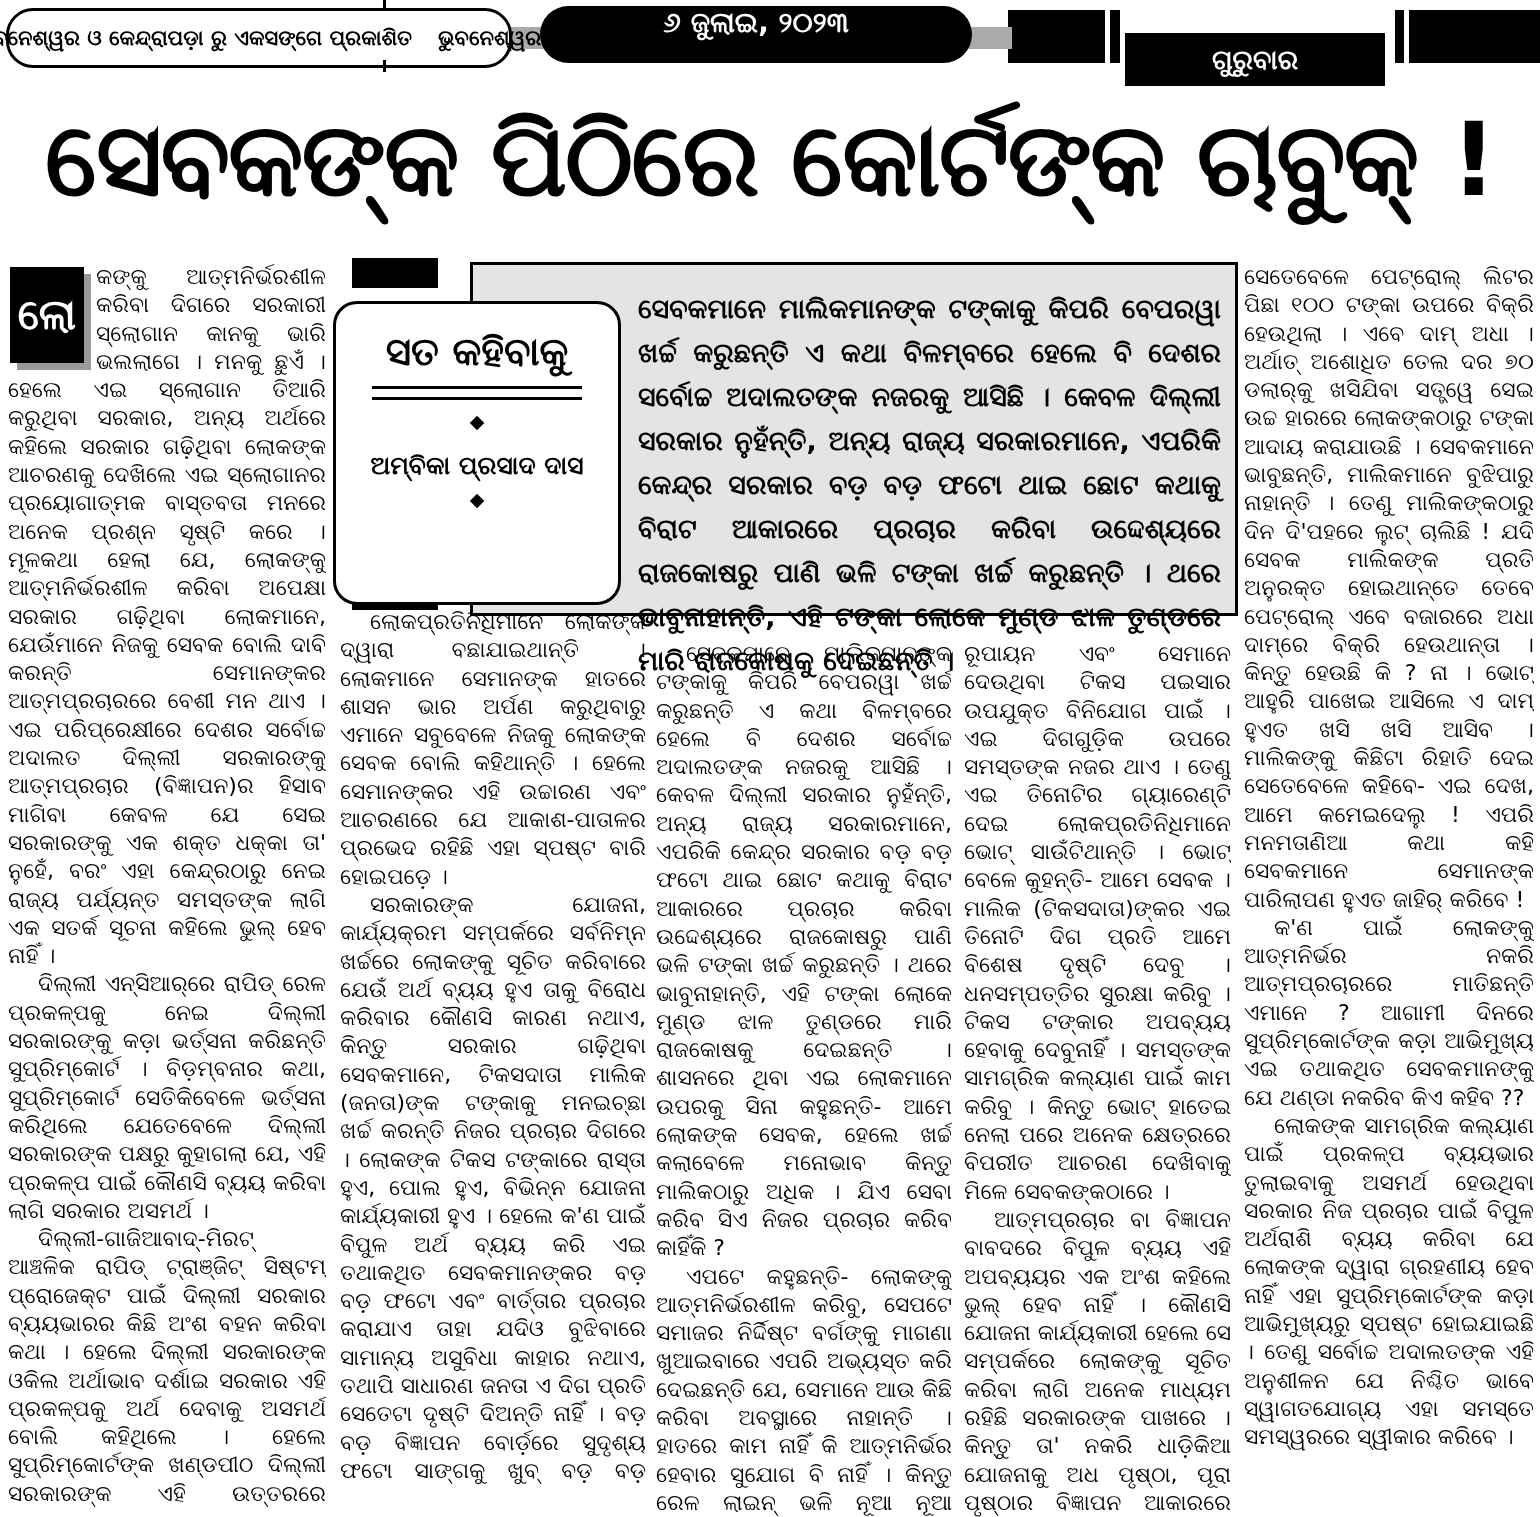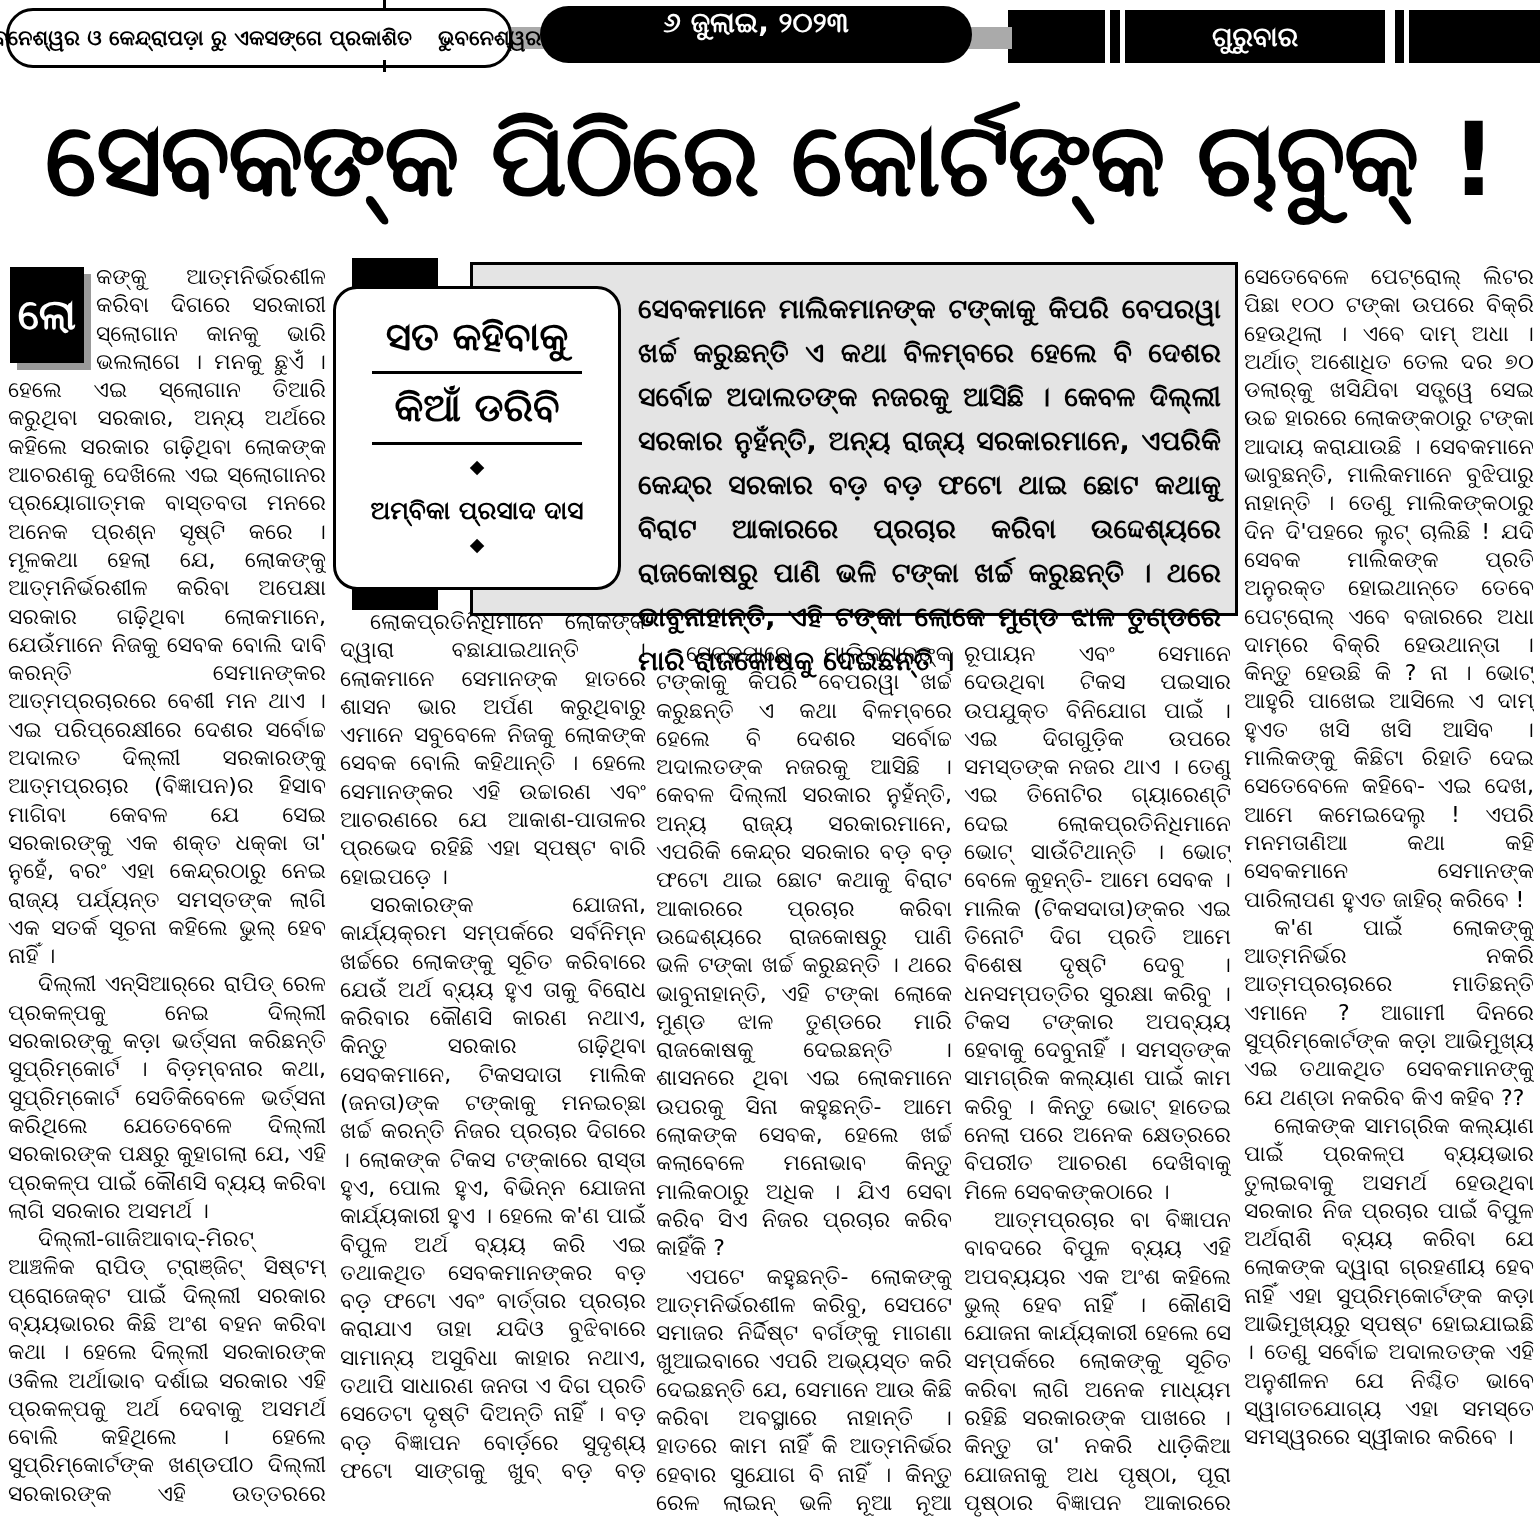--- a/index.html
+++ b/index.html
@@ -16,41 +16,41 @@
   }
   .mast-pub{font-size:21px;font-weight:bold;white-space:nowrap;}
   .mast-edition{font-size:21px;font-weight:bold;white-space:nowrap;}
   .mast-connector{background:#aaaaaa;top:27px;height:22px;z-index:1;}
   .mast-date-pill{
     left:540px;top:6px;width:432px;height:57px;background:#000;border-radius:29px;
     display:flex;align-items:flex-start;justify-content:center;z-index:2;
   }
   .mast-date-pill span{color:#fff;font-size:28px;font-weight:bold;}
   .mast-block{background:#000;top:10px;height:53px;}
-  .mast-day{display:flex;align-items:center;justify-content:center;}
+  .mast-day{display:flex;align-items:center;justify-content:center;margin-top:23px;}
   .mast-day span{color:#fff;font-size:27px;font-weight:bold;}
   .reg-tick{left:383px;width:3px;background:#000;z-index:5;}
 
   
   .headline{
     left:0;top:80px;width:1540px;height:160px;display:flex;align-items:center;justify-content:center;
     font-size:102px;font-weight:bold;letter-spacing:-2px;white-space:nowrap;
   }
 
   
   .lead-box{left:470px;top:262px;width:762px;height:348px;background:#e4e4e4;border:3px solid #000;z-index:1;}
   .lead-text{
     position:absolute;left:165px;top:22px;right:14px;
     font-size:27px;font-weight:bold;line-height:44px;text-align:justify;
   }
   .tab{left:352px;width:86px;background:#000;z-index:2;}
   .tab-top{top:258px;height:30px;}
   .tab-bottom{top:588px;height:22px;}
   .inset-box{
-    left:333px;top:286px;width:288px;height:304px;background:#fff;border:3px solid #000;border-radius:24px;
+    left:333px;top:301px;width:288px;height:304px;background:#fff;border:3px solid #000;border-radius:24px;
     z-index:3;text-align:center;box-sizing:border-box;padding-top:22px;
   }
   .inset-title{font-size:39px;font-weight:bold;line-height:52px;}
   .inset-rule{border:0;border-top:3px solid #000;width:210px;margin:8px auto 8px auto;}
   .inset-diamond{font-size:19px;line-height:26px;margin-top:4px;}
   .inset-author{font-size:25px;font-weight:bold;margin-top:16px;line-height:32px;}
 
   
   .col{font-size:22px;line-height:28.3px;text-align:justify;overflow:hidden;}
   .col p{margin:0;}
@@ -98,21 +98,20 @@
 
 <div class="abs lead-box">
   <div class="lead-text">ସେବକମାନେ ମାଲିକମାନଙ୍କ ଟଙ୍କାକୁ କିପରି ବେପରୱା ଖର୍ଚ୍ଚ କରୁଛନ୍ତି ଏ କଥା ବିଳମ୍ବରେ ହେଲେ ବି ଦେଶର ସର୍ବୋଚ୍ଚ ଅଦାଲତଙ୍କ ନଜରକୁ ଆସିଛି । କେବଳ ଦିଲ୍ଲୀ ସରକାର ନୁହଁନ୍ତି, ଅନ୍ୟ ରାଜ୍ୟ ସରକାରମାନେ, ଏପରିକି କେନ୍ଦ୍ର ସରକାର ବଡ଼ ବଡ଼ ଫଟୋ ଥାଇ ଛୋଟ କଥାକୁ ବିରାଟ ଆକାରରେ ପ୍ରଚାର କରିବା ଉଦ୍ଦେଶ୍ୟରେ ରାଜକୋଷରୁ ପାଣି ଭଳି ଟଙ୍କା ଖର୍ଚ୍ଚ କରୁଛନ୍ତି । ଥରେ ଭାବୁନାହାନ୍ତି, ଏହି ଟଙ୍କା ଲୋକେ ମୁଣ୍ଡ ଝାଳ ତୁଣ୍ଡରେ ମାରି ରାଜକୋଷକୁ ଦେଇଛନ୍ତି ।</div>
 </div>
 
 <div class="abs tab tab-top"></div>
 <div class="abs tab tab-bottom"></div>
 <div class="abs inset-box">
   <div class="inset-title">ସତ କହିବାକୁ</div>
   <hr class="inset-rule">
-  <div class="inset-title">କିଆଁ ଡରିବି</div>
   <hr class="inset-rule">
   <div class="inset-diamond">◆</div>
   <div class="inset-author">ଅମ୍ବିକା ପ୍ରସାଦ ଦାସ</div>
   <div class="inset-diamond">◆</div>
 </div>
 
 <div class="abs col col1">
   <div class="dropcap">ଲୋ</div>
   <p>କଙ୍କୁ ଆତ୍ମନିର୍ଭରଶୀଳ କରିବା ଦିଗରେ ସରକାରୀ ସ୍ଲୋଗାନ କାନକୁ ଭାରି ଭଲଲାଗେ । ମନକୁ ଛୁଏଁ । ହେଲେ ଏଇ ସ୍ଲୋଗାନ ତିଆରି କରୁଥିବା ସରକାର, ଅନ୍ୟ ଅର୍ଥରେ କହିଲେ ସରକାର ଗଢ଼ିଥିବା ଲୋକଙ୍କ ଆଚରଣକୁ ଦେଖିଲେ ଏଇ ସ୍ଲୋଗାନର ପ୍ରୟୋଗାତ୍ମକ ବାସ୍ତବତା ମନରେ ଅନେକ ପ୍ରଶ୍ନ ସୃଷ୍ଟି କରେ । ମୂଳକଥା ହେଲା ଯେ, ଲୋକଙ୍କୁ ଆତ୍ମନିର୍ଭରଶୀଳ କରିବା ଅପେକ୍ଷା ସରକାର ଗଢ଼ିଥିବା ଲୋକମାନେ, ଯେଉଁମାନେ ନିଜକୁ ସେବକ ବୋଲି ଦାବି କରନ୍ତି ସେମାନଙ୍କର ଆତ୍ମପ୍ରଚାରରେ ବେଶୀ ମନ ଥାଏ । ଏଇ ପରିପ୍ରେକ୍ଷୀରେ ଦେଶର ସର୍ବୋଚ୍ଚ ଅଦାଲତ ଦିଲ୍ଲୀ ସରକାରଙ୍କୁ ଆତ୍ମପ୍ରଚାର (ବିଜ୍ଞାପନ)ର ହିସାବ ମାଗିବା କେବଳ ଯେ ସେଇ ସରକାରଙ୍କୁ ଏକ ଶକ୍ତ ଧକ୍କା ତା' ନୁହେଁ, ବରଂ ଏହା କେନ୍ଦ୍ରଠାରୁ ନେଇ ରାଜ୍ୟ ପର୍ଯ୍ୟନ୍ତ ସମସ୍ତଙ୍କ ଲାଗି ଏକ ସତର୍କ ସୂଚନା କହିଲେ ଭୁଲ୍ ହେବ ନାହିଁ ।</p>
   <p class="ind">ଦିଲ୍ଲୀ ଏନ୍‌ସିଆର୍‌ରେ ରାପିଡ୍ ରେଳ ପ୍ରକଳ୍ପକୁ ନେଇ ଦିଲ୍ଲୀ ସରକାରଙ୍କୁ କଡ଼ା ଭର୍ତ୍ସନା କରିଛନ୍ତି ସୁପ୍ରିମ୍‌କୋର୍ଟ । ବିଡ଼ମ୍ବନାର କଥା, ସୁପ୍ରିମ୍‌କୋର୍ଟ ସେତିକିବେଳେ ଭର୍ତ୍ସନା କରିଥିଲେ ଯେତେବେଳେ ଦିଲ୍ଲୀ ସରକାରଙ୍କ ପକ୍ଷରୁ କୁହାଗଲା ଯେ, ଏହି ପ୍ରକଳ୍ପ ପାଇଁ କୌଣସି ବ୍ୟୟ କରିବା ଲାଗି ସରକାର ଅସମର୍ଥ ।</p>

